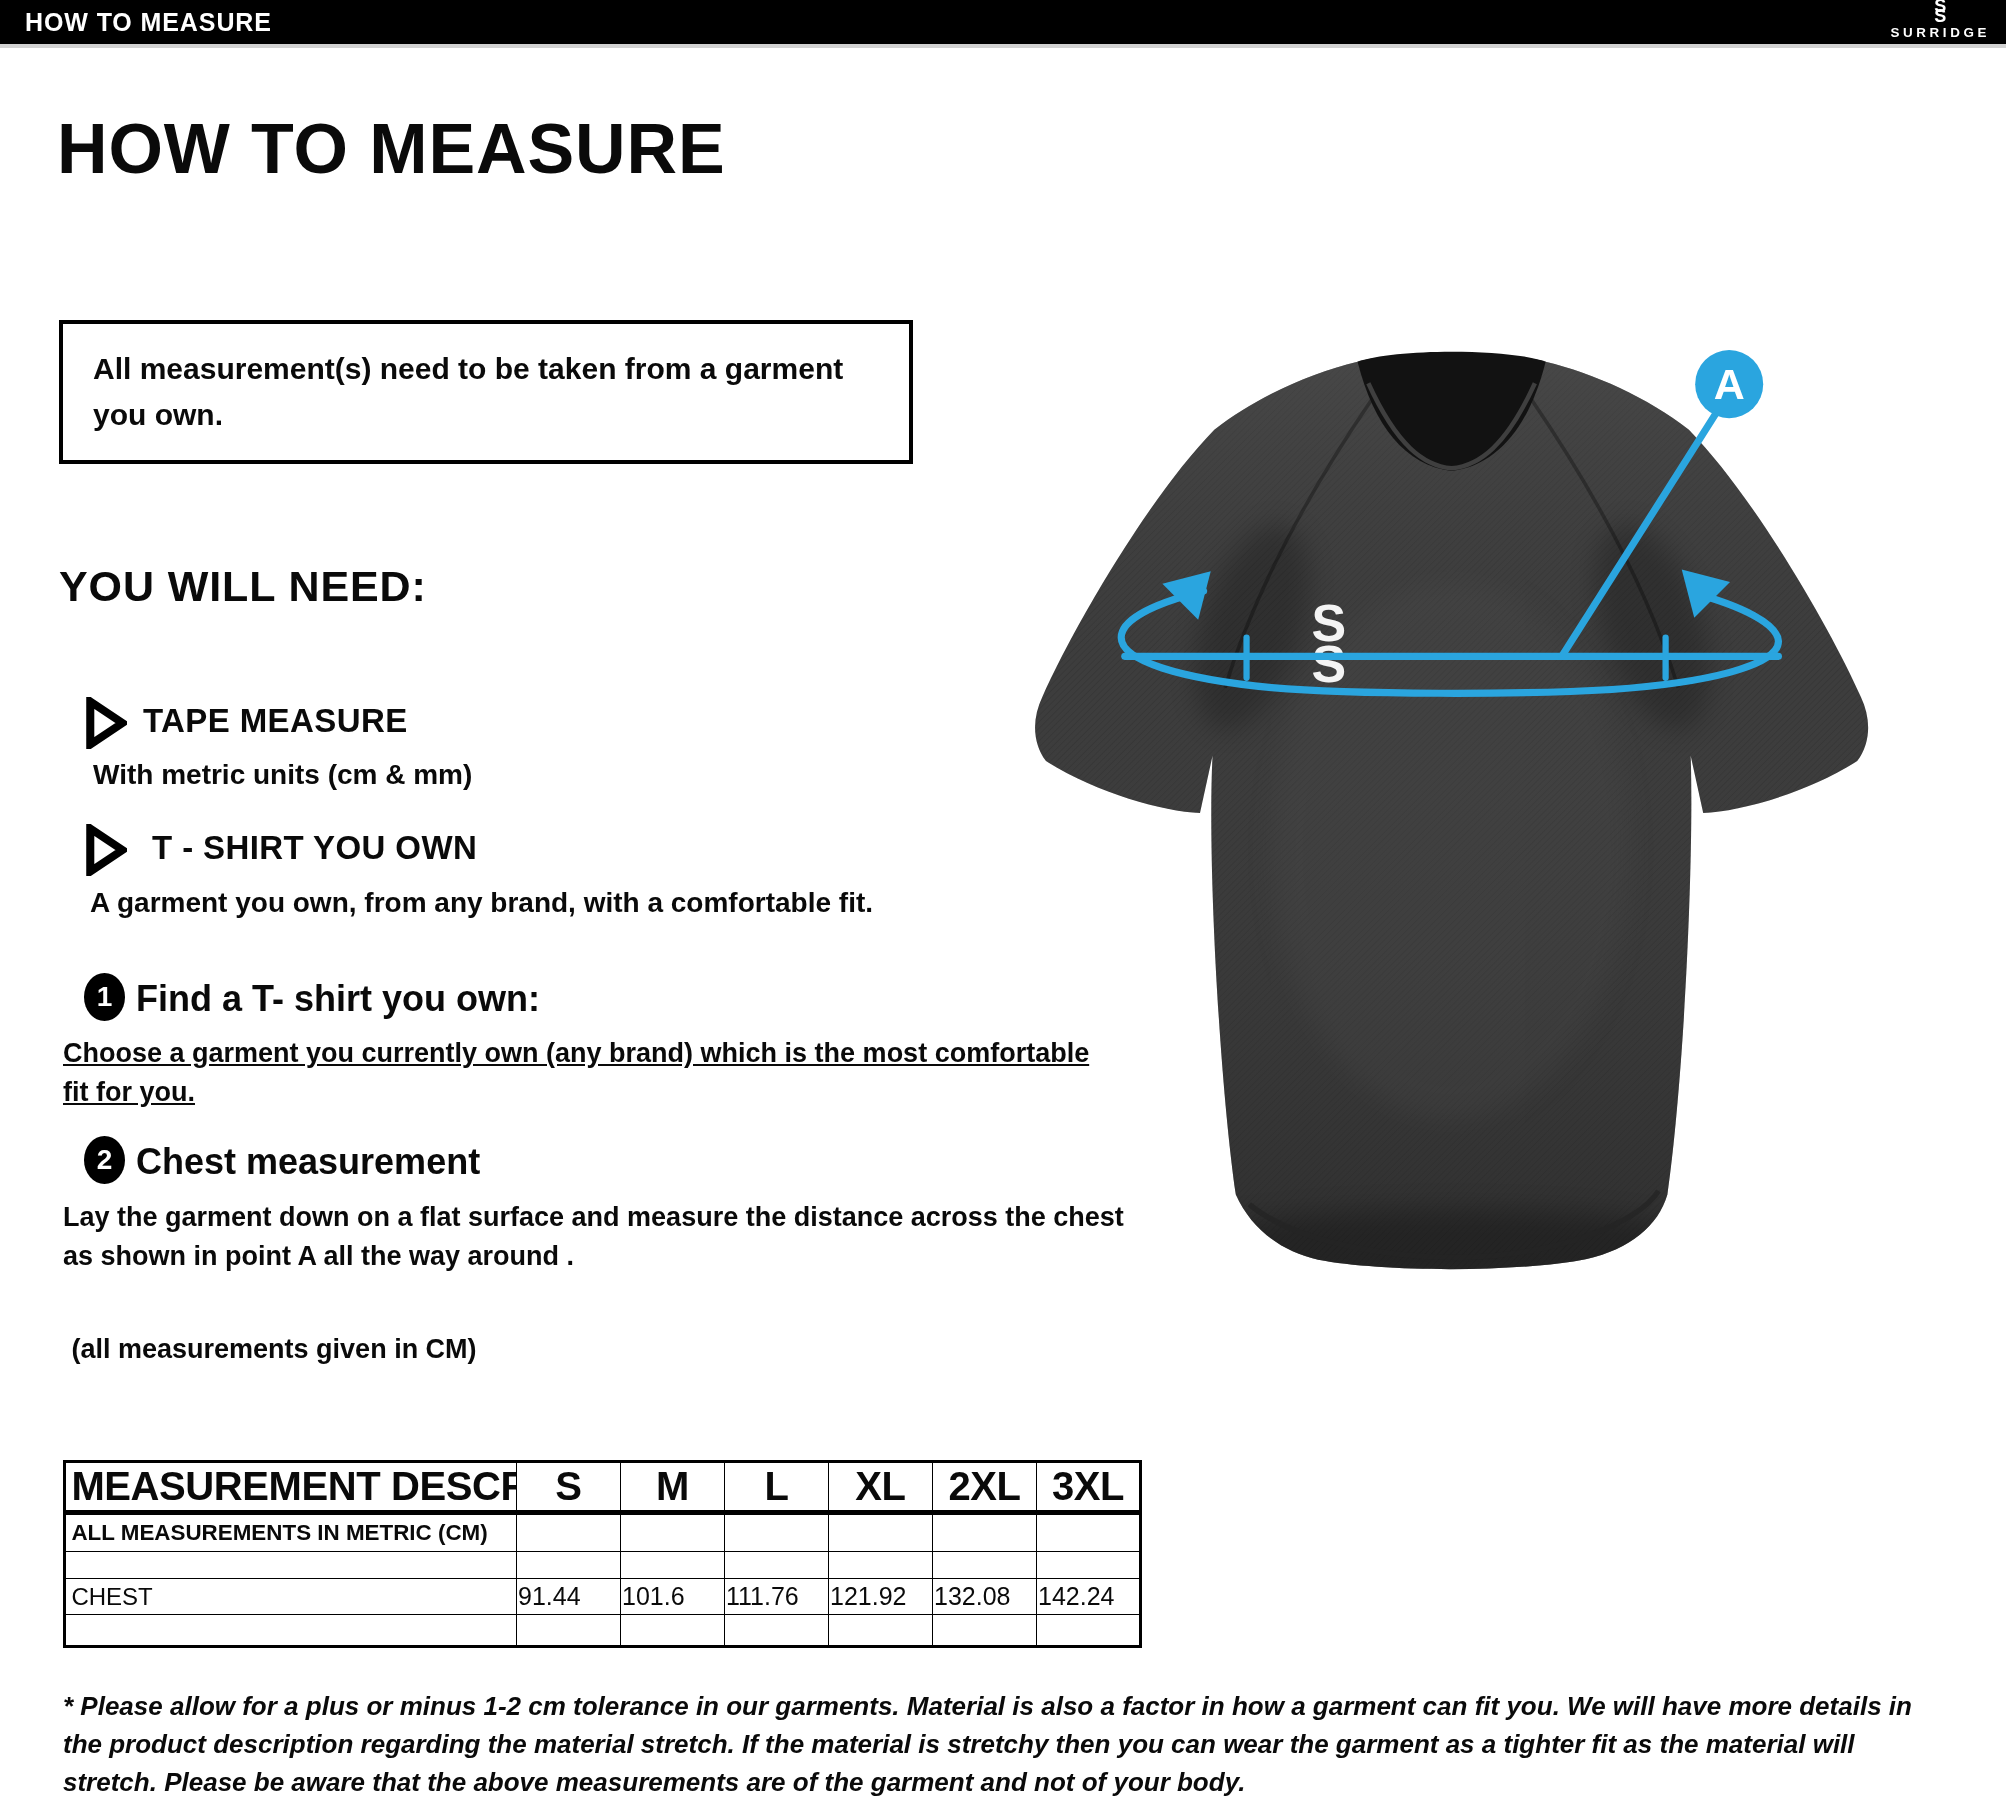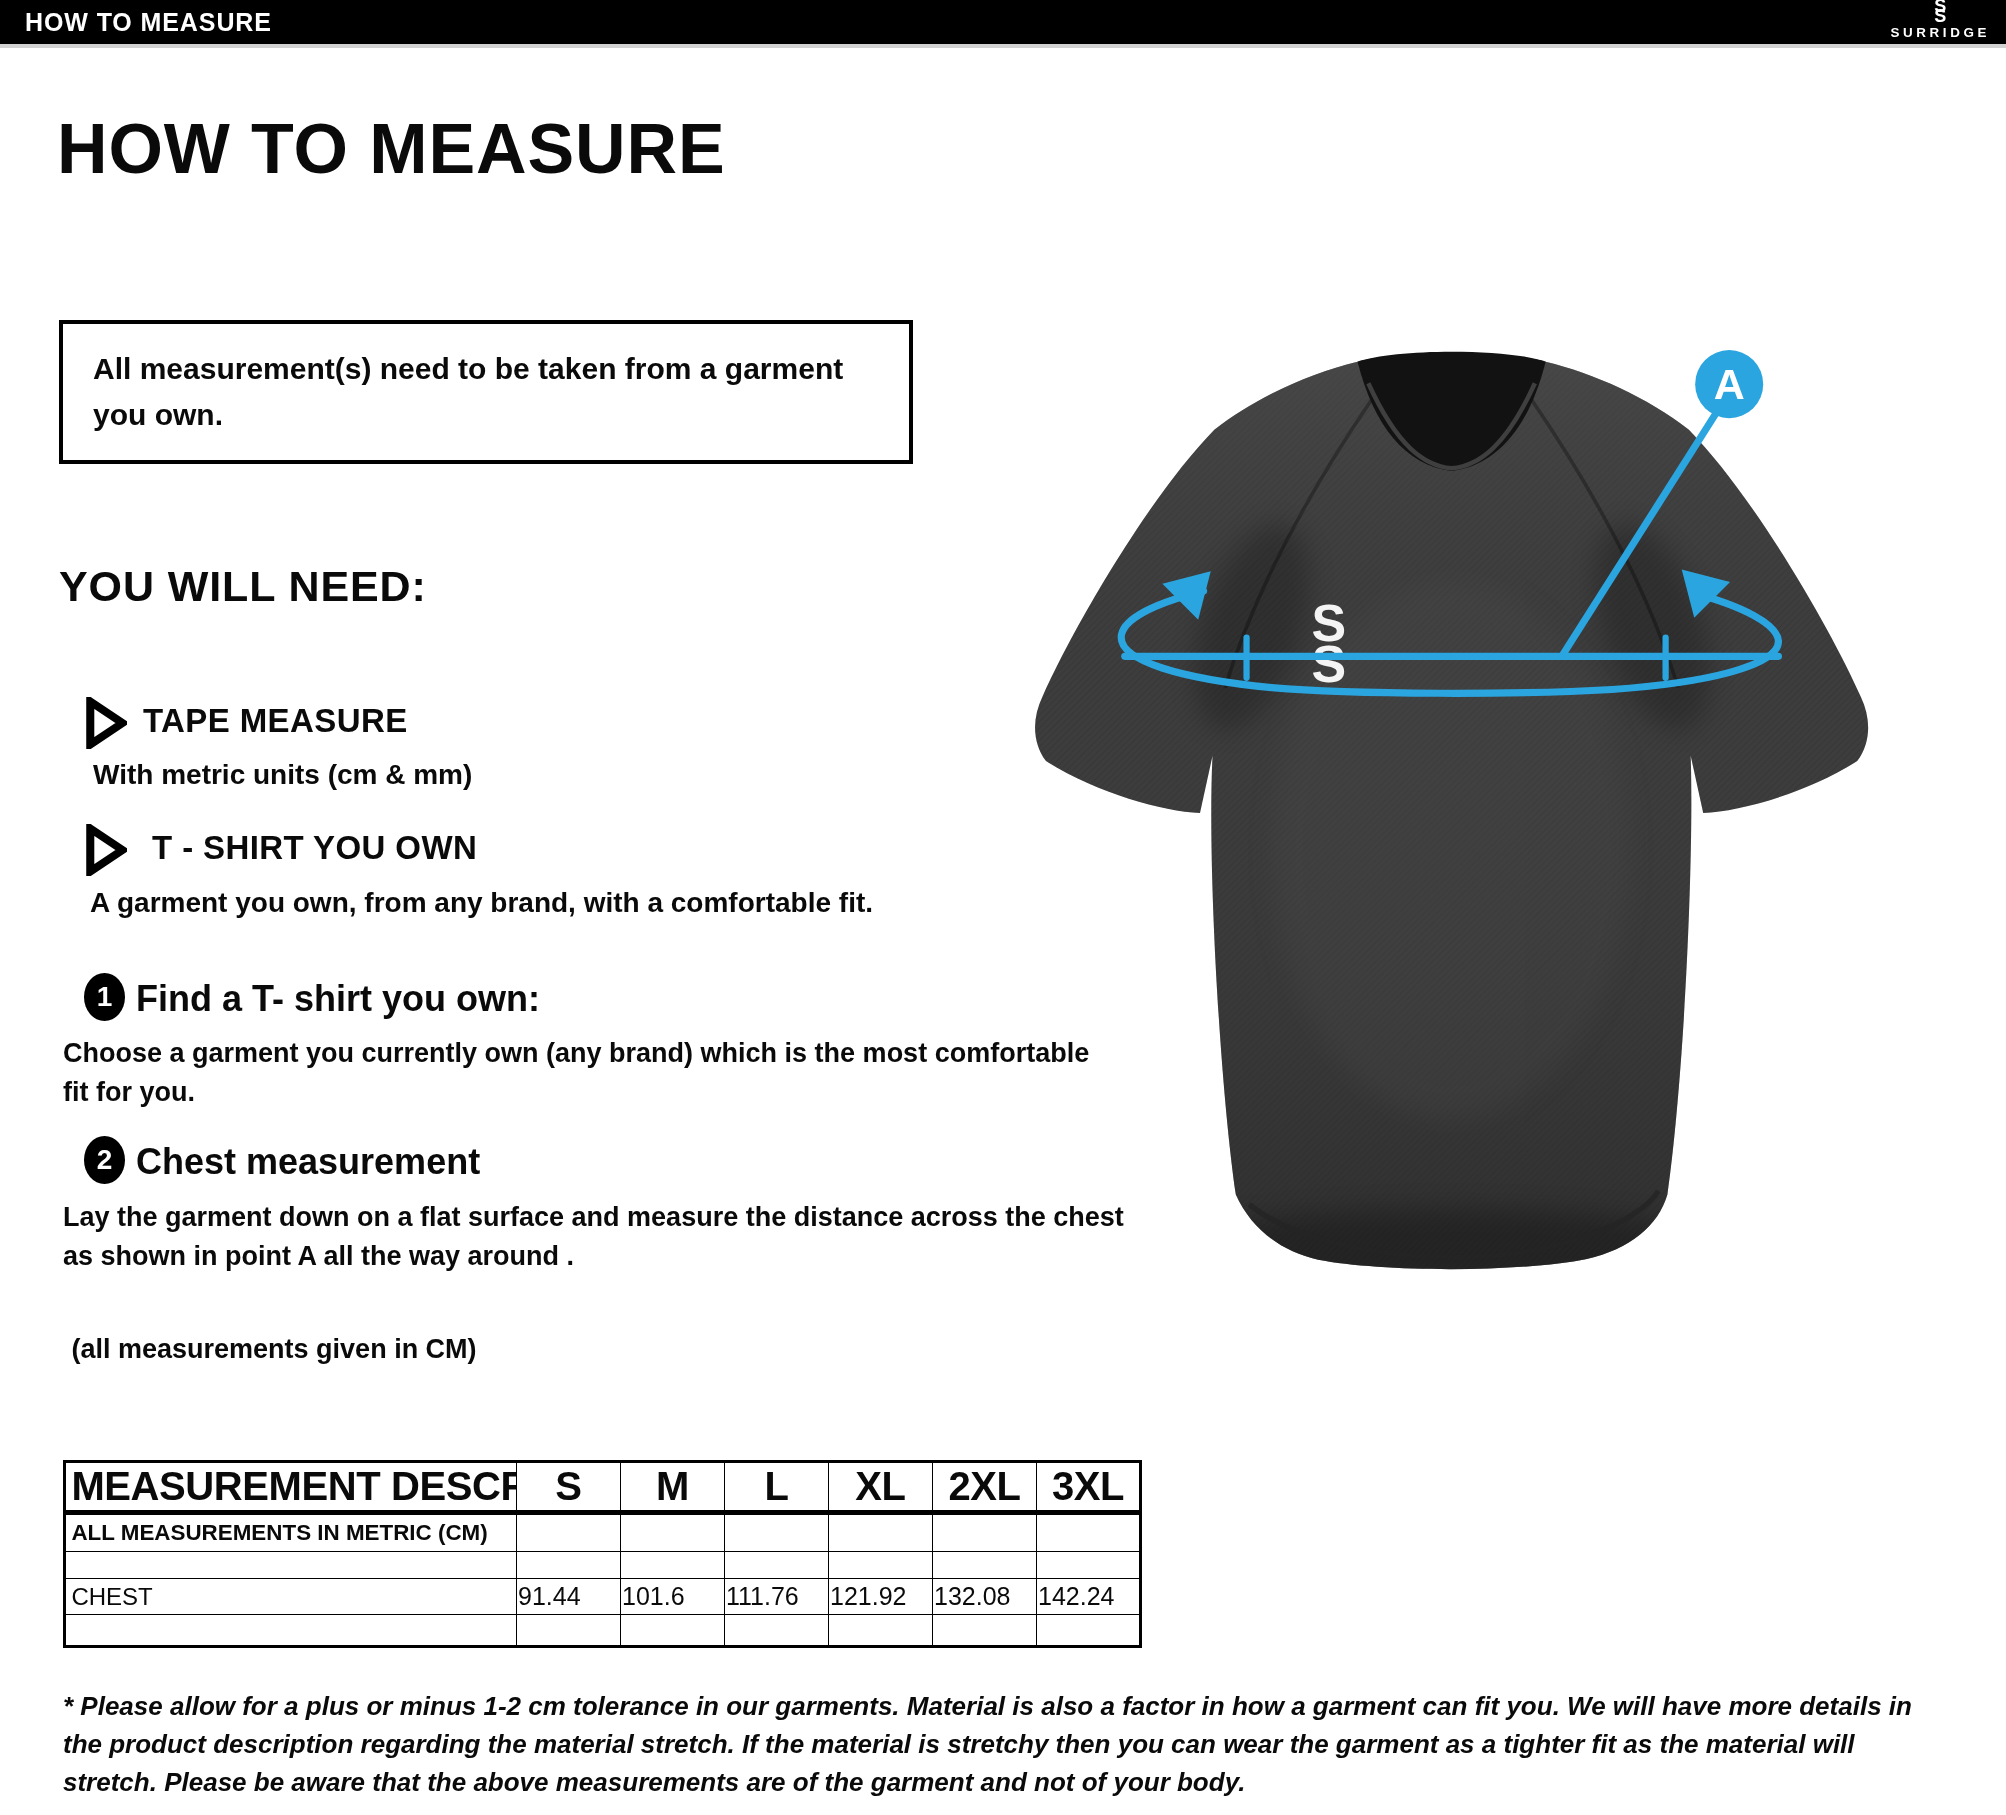--- a/index.html
+++ b/index.html
@@ -84,21 +84,21 @@
   <div class="item-desc" style="left:93px;top:759px;">With metric units (cm &amp; mm)</div>
 
   <svg class="tri-icon" style="left:84px;top:824px;" viewBox="0 0 48 58">
     <polygon points="7,5 43,29 7,53" fill="#ffffff" stroke="#000000" stroke-width="9" stroke-linejoin="miter"></polygon>
   </svg>
   <div class="item-title" style="left:152px;top:829px;">T - SHIRT YOU OWN</div>
   <div class="item-desc" style="left:90px;top:887px;">A garment you own, from any brand, with a comfortable fit.</div>
 
   <div class="step-badge" style="left:84px;top:973px;">1</div>
   <div class="step-title" style="left:136px;top:978px;">Find a T- shirt you own:</div>
-  <div class="step-desc" style="left:63px;top:1034px;width:1057px;">Choose a garment you currently own (any brand) which is the most comfortable fit for you.</div>
+  <div class="step-desc" style="left:63px;top:1034px;width:1057px;text-decoration:underline;">Choose a garment you currently own (any brand) which is the most comfortable fit for you.</div>
 
   <div class="step-badge" style="left:84px;top:1136px;">2</div>
   <div class="step-title" style="left:136px;top:1141px;">Chest measurement</div>
   <div class="step-desc" style="left:63px;top:1198px;width:1075px;">Lay the garment down on a flat surface and measure the distance across the chest as shown in point A all the way around .</div>
 
   <div class="size-chart-head">
     <span class="size-chart-sub">(all measurements given in CM)</span>
   </div>
 
   <table class="size-table">

